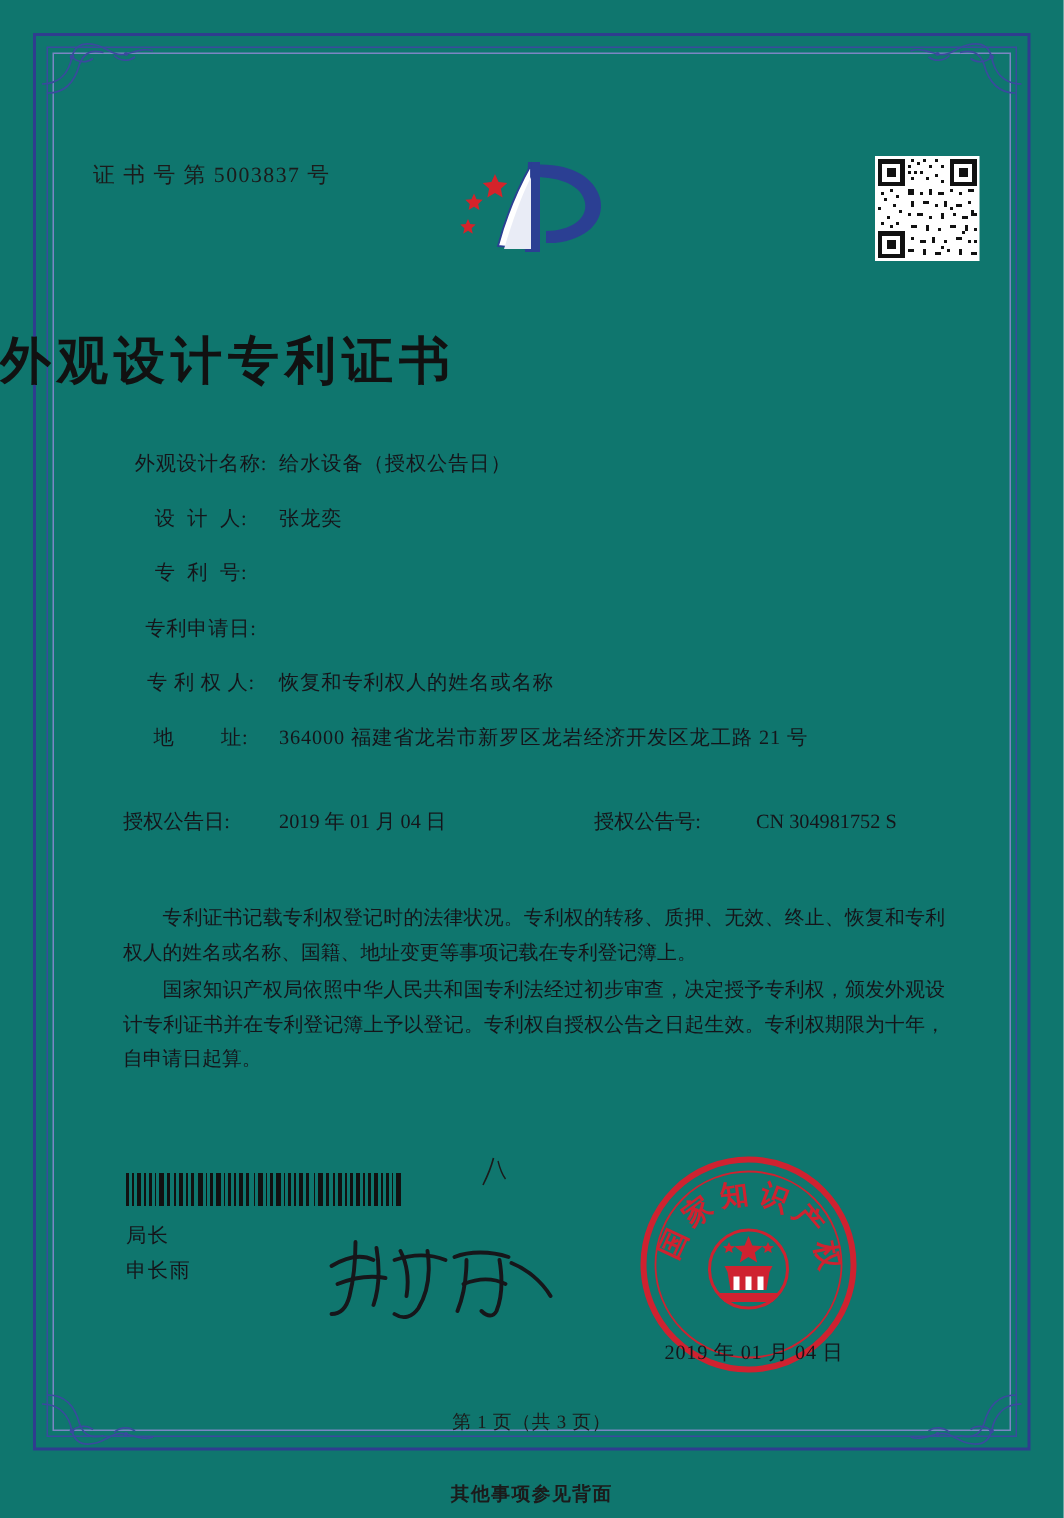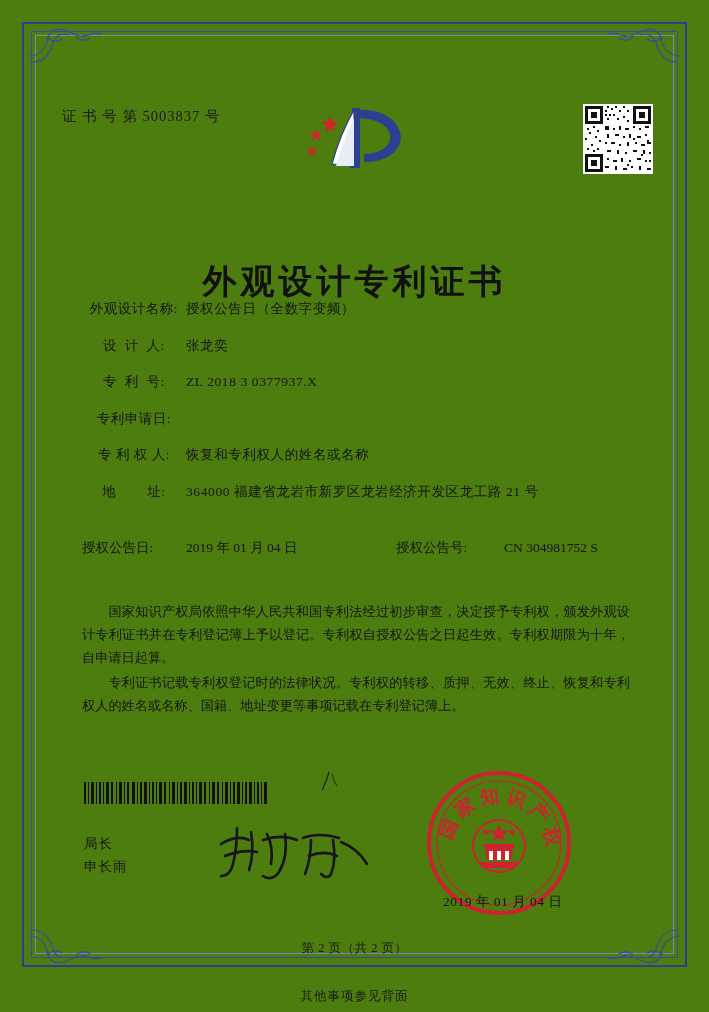--- a/index.html
+++ b/index.html
@@ -13,21 +13,21 @@
     font-family: "Liberation Serif", serif;
     overflow: hidden;
     position: relative;
   }
 
   .page {
     position: absolute;
     left: 0; top: 0;
     width: 709px;
     height: 1012px;
-    background: #4d7c0f;
+    background: #0f766e;
   }
 
   
   .border-outer {
     position: absolute;
     left: 22px; top: 22px;
     width: 665px;
     height: 945px;
     border: 2px solid #2f3d8f;
     box-sizing: border-box;
@@ -83,27 +83,25 @@
     right: 56px; top: 104px;
     width: 70px; height: 70px;
   }
   .qr svg { display: block; }
 
   
   .title {
     position: absolute;
     left: 0; right: 0;
     top: 218px;
-    text-align: center;
     font-size: 34px;
     font-weight: bold;
     letter-spacing: 4px;
     color: #111;
     font-family: "DejaVu Serif", serif;
-    margin-top: 41px;
   }
 
   
   .fields {
     position: absolute;
     left: 82px;
     top: 300px;
     width: 560px;
   }
   .frow {
@@ -146,21 +144,21 @@
   
   .barcode {
     position: absolute;
     left: 84px; top: 782px;
     width: 186px; height: 22px;
   }
 
   
   .sig-label {
     position: absolute;
-    left: 84px; top: 832px;
+    left: 84px; top: 812px;
     font-size: 13.5px;
     line-height: 23px;
     color: #15151a;
     letter-spacing: 1px;
   }
   .sig-hand {
     position: absolute;
     left: 215px; top: 818px;
     width: 160px; height: 66px;
   }
@@ -195,20 +193,21 @@
     letter-spacing: 0.5px;
   }
   .footnote {
     position: absolute;
     left: 0; right: 0;
     top: 988px;
     text-align: center;
     font-size: 12.5px;
     color: #1b1b1b;
     letter-spacing: 1px;
+    font-weight: bold;
   }
 </style>
 </head>
 <body>
 
 <div class="page">
 
   <div class="border-outer"></div>
   <div class="border-inner"></div>
   <div class="border-inner2"></div>
@@ -368,29 +367,28 @@
           <rect x="44" y="60" width="2" height="2"></rect>
       </g>
     </svg>
   </div>
 
   <div class="title">外观设计专利证书</div>
 
   <div class="fields">
     <div class="frow">
       <span class="flabel">外观设计名称:</span>
-      <span class="fvalue">授权公告日（全数字变频）</span>
+      <span class="fvalue">给水设备（授权公告日）</span>
     </div>
     <div class="frow">
       <span class="flabel">设  计  人:</span>
       <span class="fvalue">张龙奕</span>
     </div>
     <div class="frow">
       <span class="flabel">专  利  号:</span>
-      <span class="fvalue">ZL 2018 3 0377937.X</span>
     </div>
     <div class="frow">
       <span class="flabel">专利申请日:</span>
     </div>
     <div class="frow">
       <span class="flabel">专 利 权 人:</span>
       <span class="fvalue">恢复和专利权人的姓名或名称</span>
     </div>
     <div class="frow">
       <span class="flabel">地        址:</span>
@@ -398,22 +396,22 @@
     </div>
     <div class="frow frow-split" style="margin-top:12px;">
       <span class="fgrant-label">授权公告日:</span>
       <span class="fgrant-value">2019 年 01 月 04 日</span>
       <span class="fno-label">授权公告号:</span>
       <span class="fno-value">CN 304981752 S</span>
     </div>
   </div>
 
   <div class="paras">
+    <p class="para">专利证书记载专利权登记时的法律状况。专利权的转移、质押、无效、终止、恢复和专利权人的姓名或名称、国籍、地址变更等事项记载在专利登记簿上。</p>
     <p class="para">国家知识产权局依照中华人民共和国专利法经过初步审查，决定授予专利权，颁发外观设计专利证书并在专利登记簿上予以登记。专利权自授权公告之日起生效。专利权期限为十年，自申请日起算。</p>
-    <p class="para">专利证书记载专利权登记时的法律状况。专利权的转移、质押、无效、终止、恢复和专利权人的姓名或名称、国籍、地址变更等事项记载在专利登记簿上。</p>
   </div>
 
   <div class="barcode">
     <svg width="186" height="22" viewBox="0 0 186 22" shape-rendering="crispEdges">
       <g fill="#111">
         <rect x="0" y="0" width="2" height="22"></rect>
           <rect x="4" y="0" width="1" height="22"></rect>
         <rect x="7" y="0" width="3" height="22"></rect>
           <rect x="12" y="0" width="1" height="22"></rect>
         <rect x="15" y="0" width="2" height="22"></rect>
@@ -517,16 +515,16 @@
         <path id="sealArc" d="M 75,75 m -50,0 a 50,50 0 1,1 100,0" transform="rotate(0 75 75)" fill="none"></path>
         <path id="sealArcTop" d="M 27,82 A 48,48 0 0 1 123,82" fill="none"></path>
       </defs>
       <text font-family="'DejaVu Serif', serif" font-size="19" font-weight="bold" fill="#cf2230" letter-spacing="5">
         <textPath href="#sealArcTop" startOffset="6%">国家知识产权局</textPath>
       </text>
     </svg>
   </div>
   <div class="seal-date">2019 年 01 月 04 日</div>
 
-  <div class="page-num">第 2 页（共 2 页）</div>
+  <div class="page-num">第 1 页（共 3 页）</div>
   <div class="footnote">其他事项参见背面</div>
 
 </div>
 
 </body></html>

